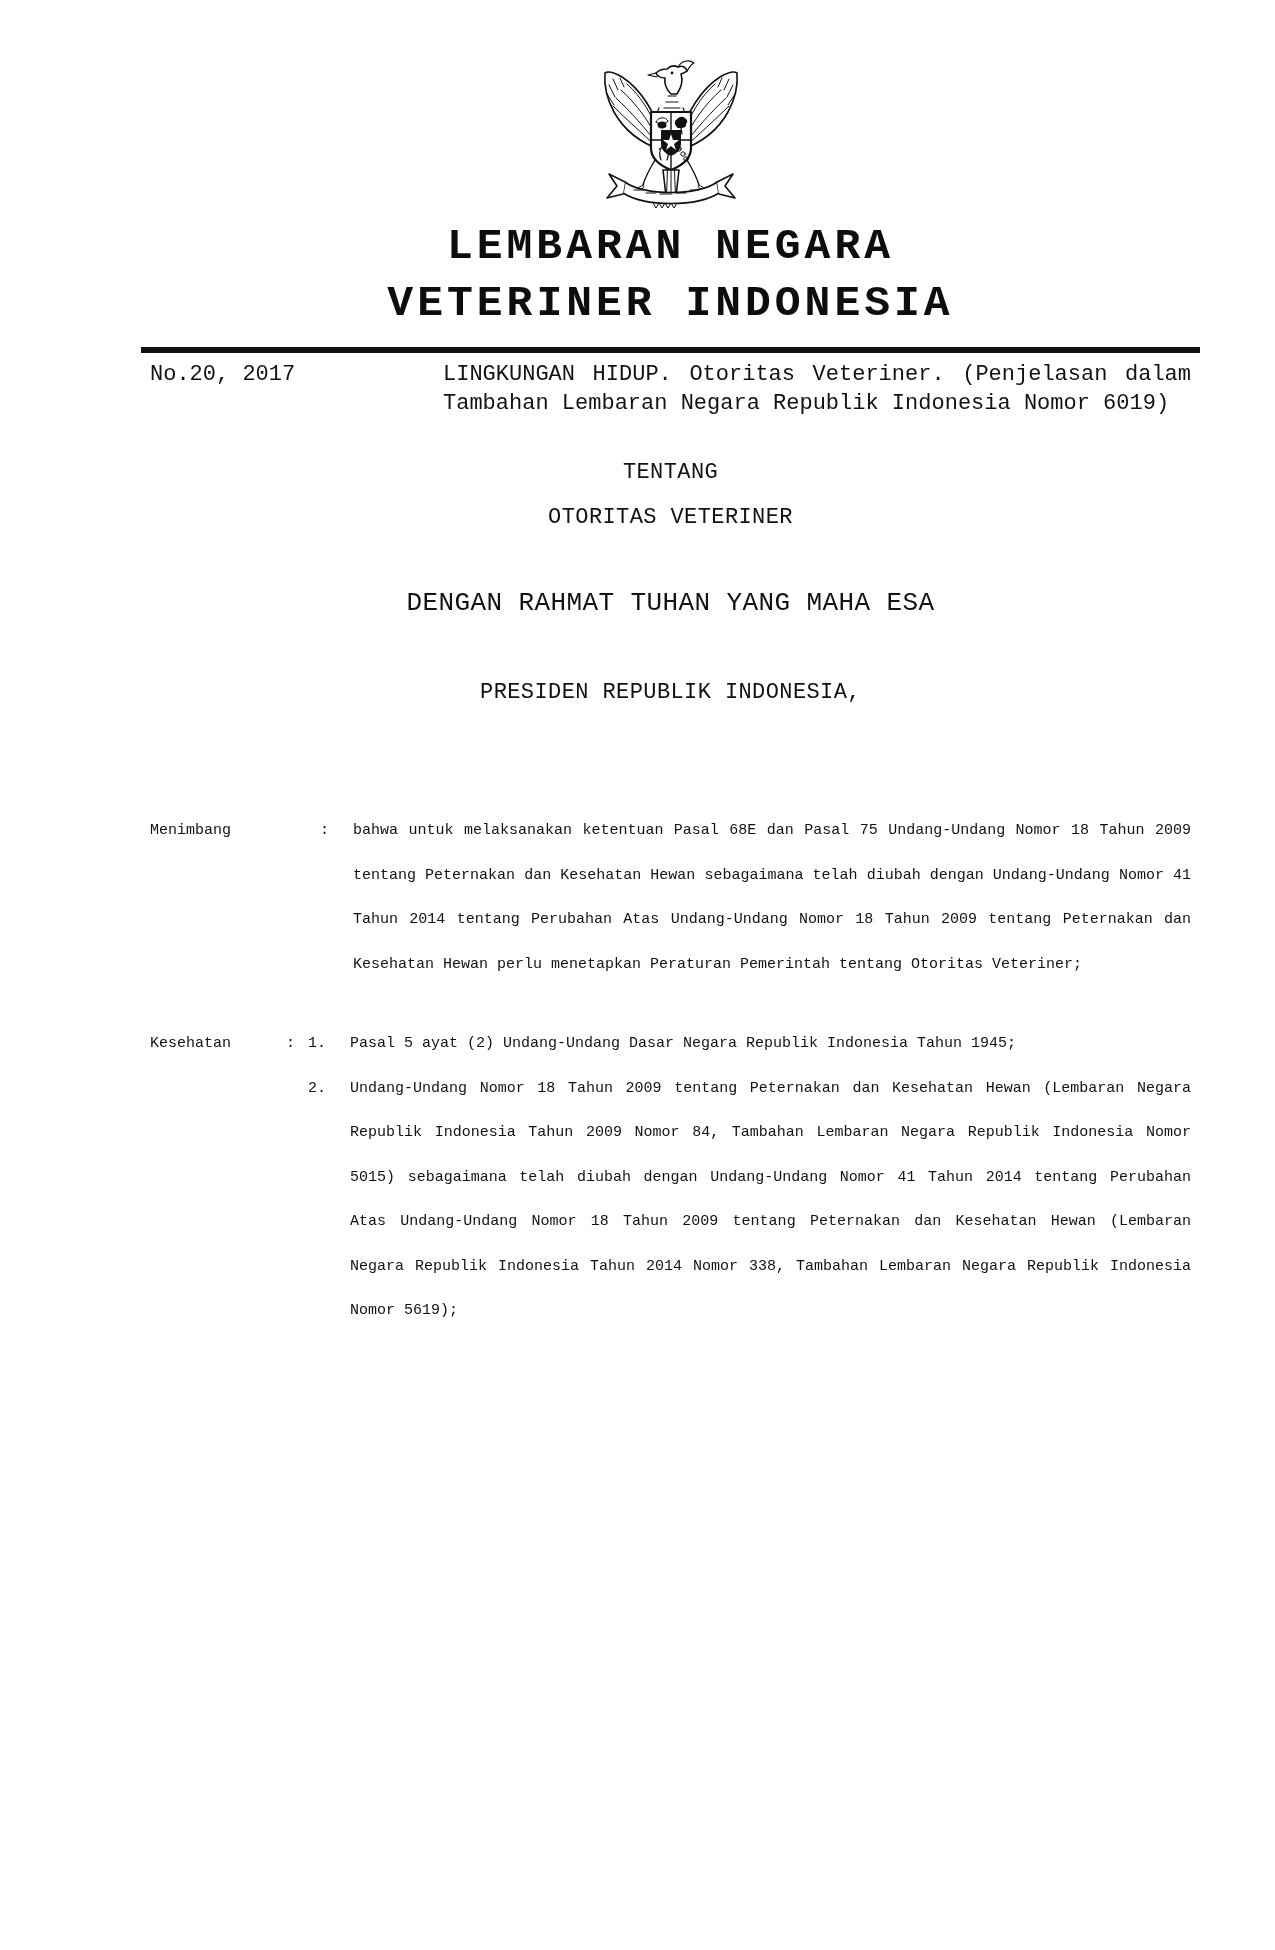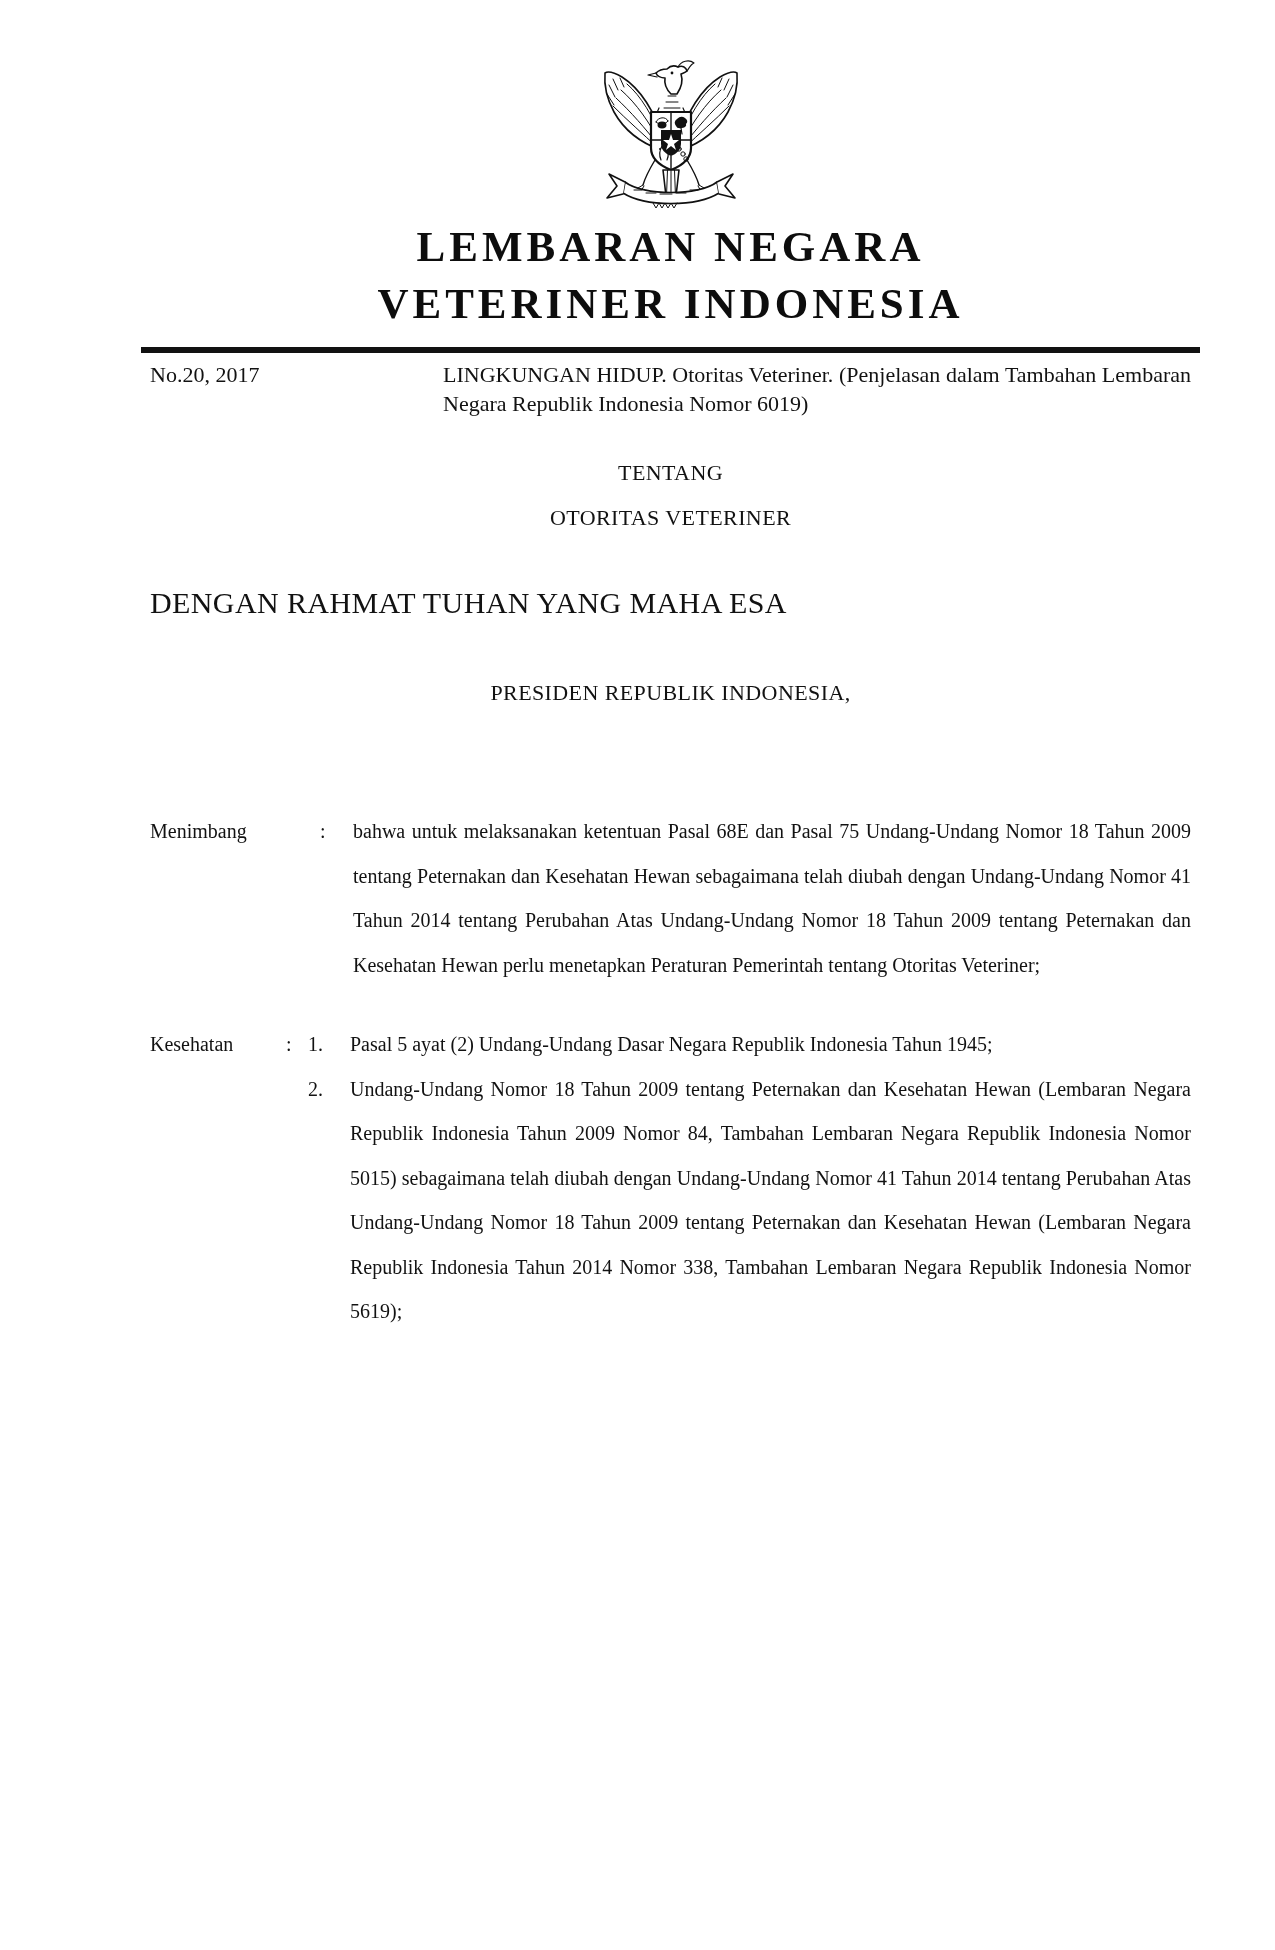--- a/index.html
+++ b/index.html
@@ -2,21 +2,21 @@
 <html><head>
 <meta charset="utf-8">
 <style>
   html,body{margin:0;padding:0;background:#e8e8e8;}
   .page{
     position:relative;
     width:1275px;height:1950px;
     margin:0 auto;
     background:#ffffff;
     color:#121212;
-    font-family:Liberation Serif, serif;
+    font-family:Liberation Mono, monospace;
     box-sizing:border-box;
     padding:56px 84px 0 150px;
     overflow:hidden;
   }
   
   .emblem-wrap{width:140px;height:152px;margin:0 auto;}
   .masthead-title{
     margin-top:10px;
     text-align:center;
     font-size:43px;
@@ -37,24 +37,24 @@
     display:flex;
     margin-top:7px;
     font-size:22px;
     line-height:29px;
   }
   .gazette-number{width:293px;flex:0 0 293px;}
   .gazette-subject{flex:1;text-align:justify;}
   
   .doc-heading{margin-top:33px;text-align:center;font-size:22px;line-height:44.5px;}
   .doc-heading div{letter-spacing:.4px;}
-  .invocation{margin-top:41px;font-size:30px;line-height:44.5px;letter-spacing:.4px;}
+  .invocation{margin-top:41px;text-align:center;font-size:26px;line-height:44.5px;letter-spacing:.4px;}
   .issuer{margin-top:45px;text-align:center;font-size:22px;line-height:44.5px;letter-spacing:.4px;}
   
-  .considerations{margin-top:94px;font-size:20px;line-height:44.5px;}
+  .considerations{margin-top:94px;font-size:15px;line-height:44.5px;}
   .c-row{display:flex;}
   .c-row.mengingat{margin-top:35px;}
   .c-label{flex:0 0 170px;width:170px;}
   .c-colon{flex:0 0 33px;width:33px;}
   .c-label2{flex:0 0 136px;width:136px;}
   .c-colon2{flex:0 0 22px;width:22px;}
   .c-body{flex:1;text-align:justify;}
   ol.c-list{list-style:none;margin:0;padding:0;flex:1;}
   ol.c-list li{display:flex;}
   .li-num{flex:0 0 42px;width:42px;}

